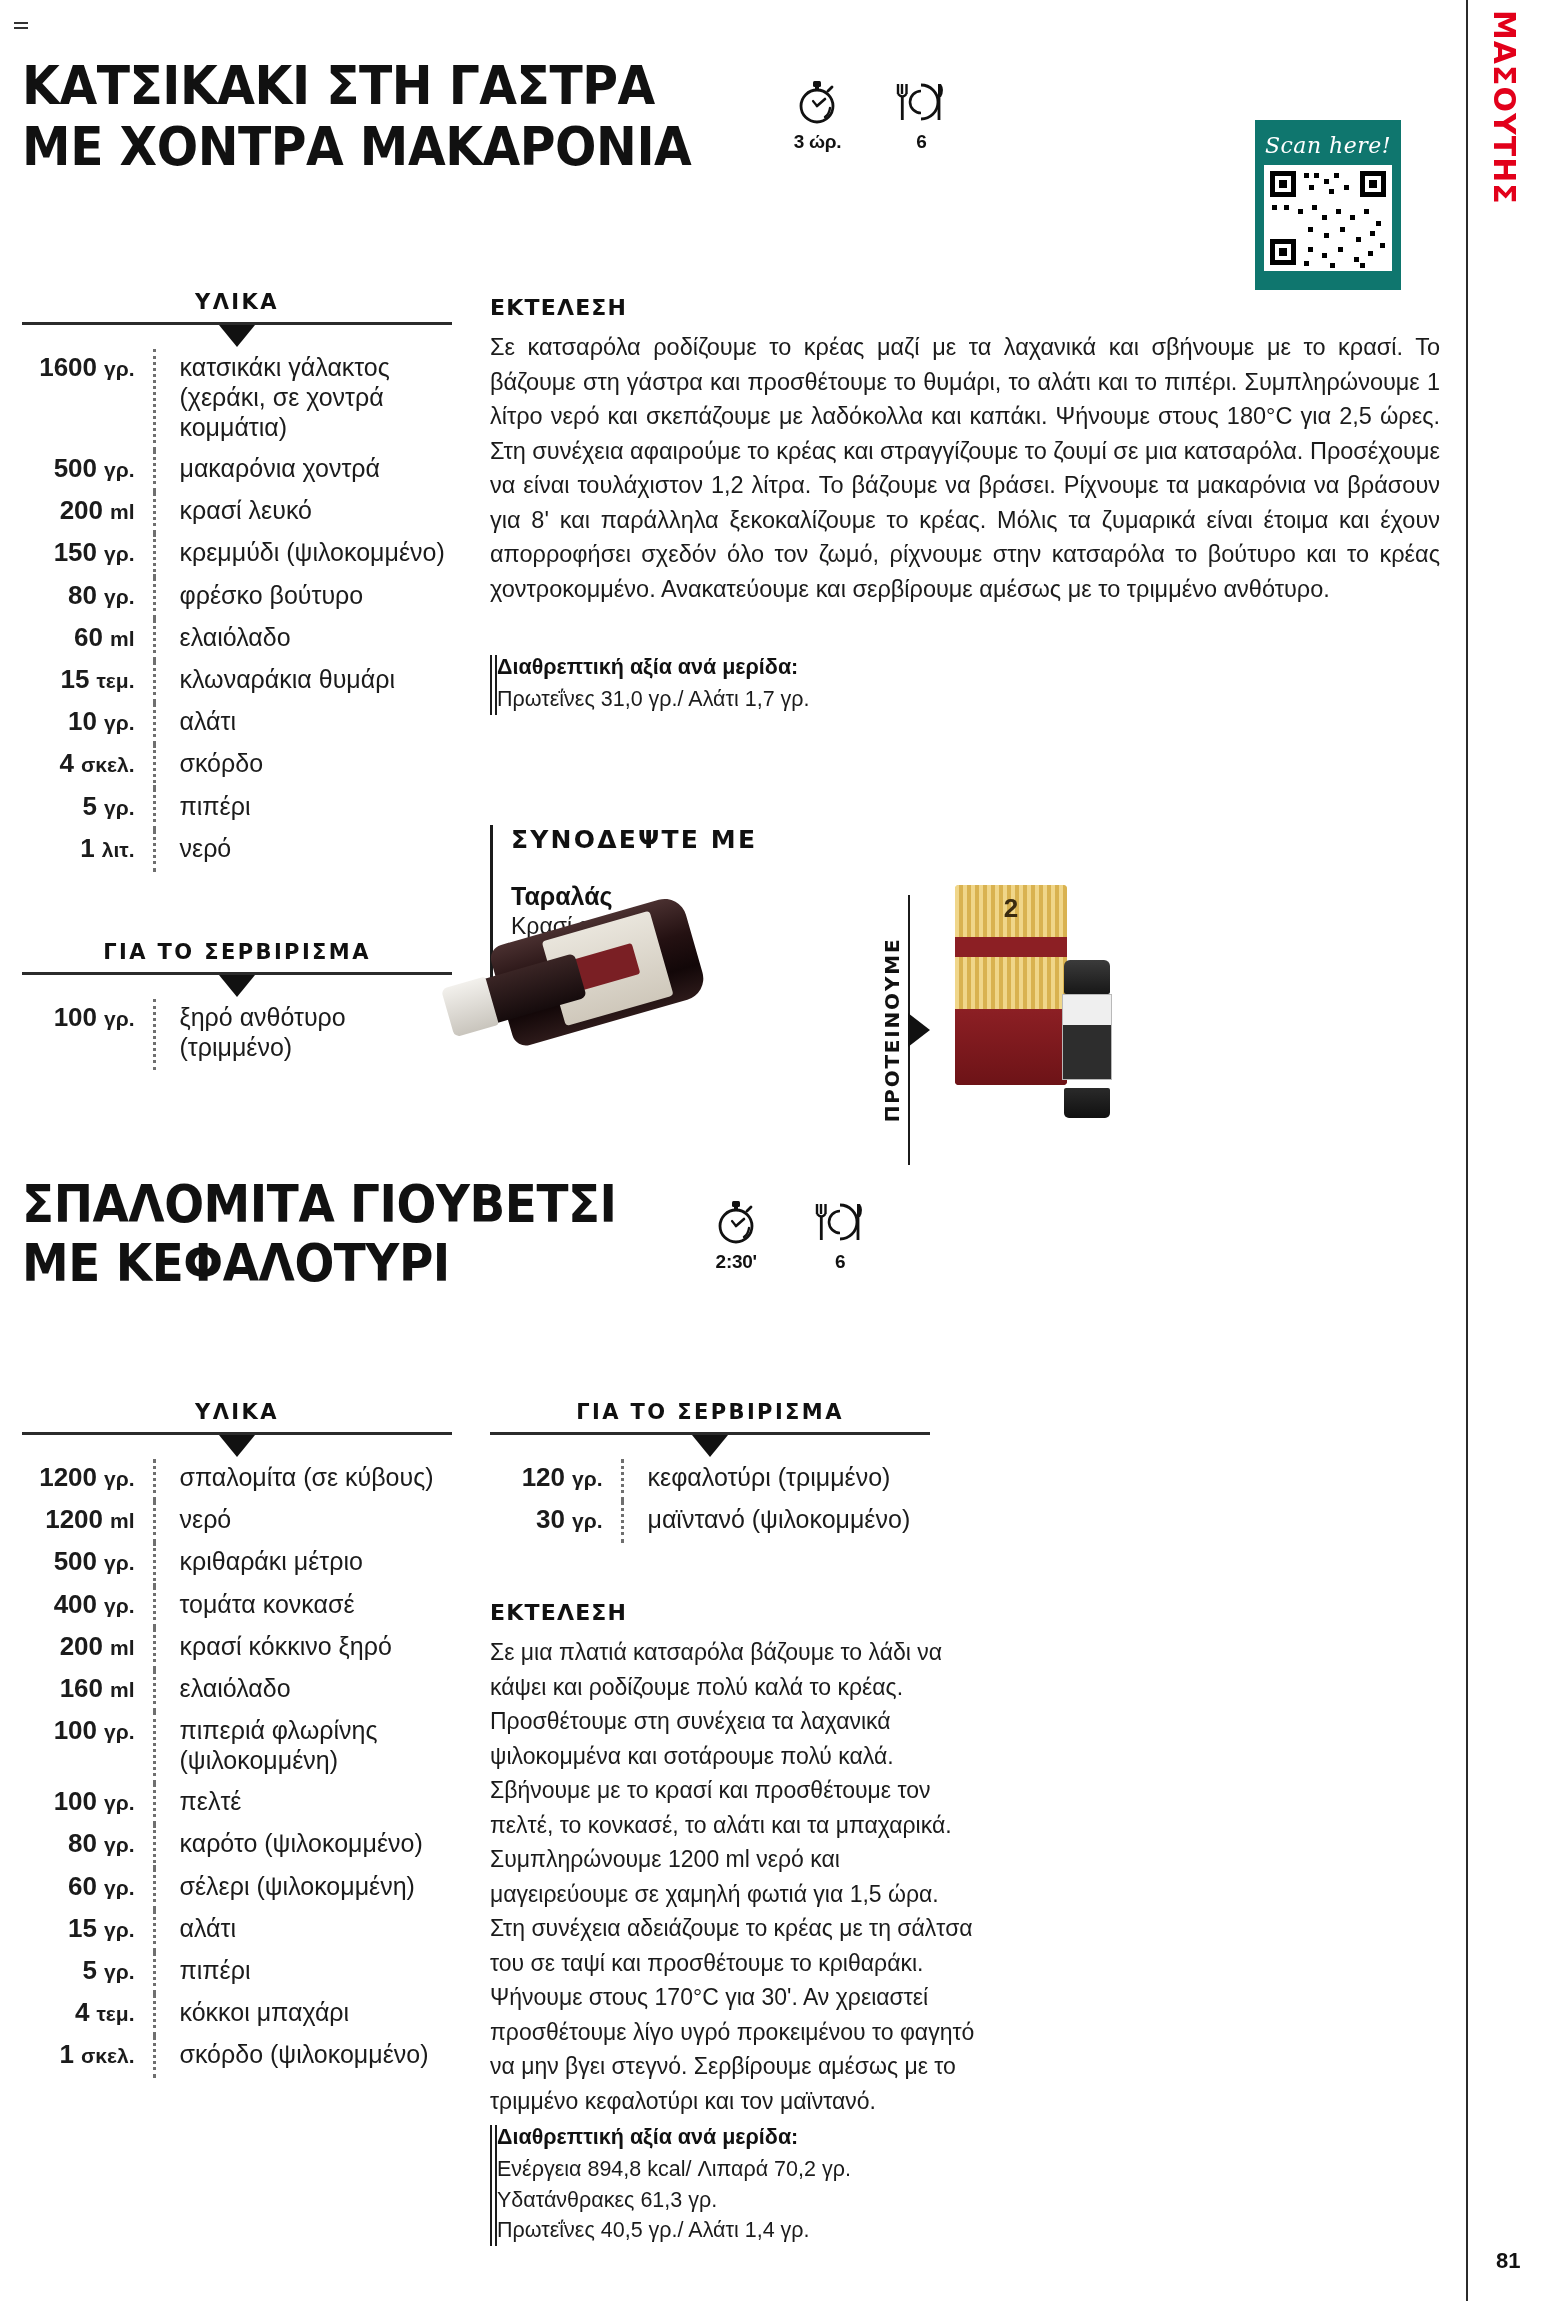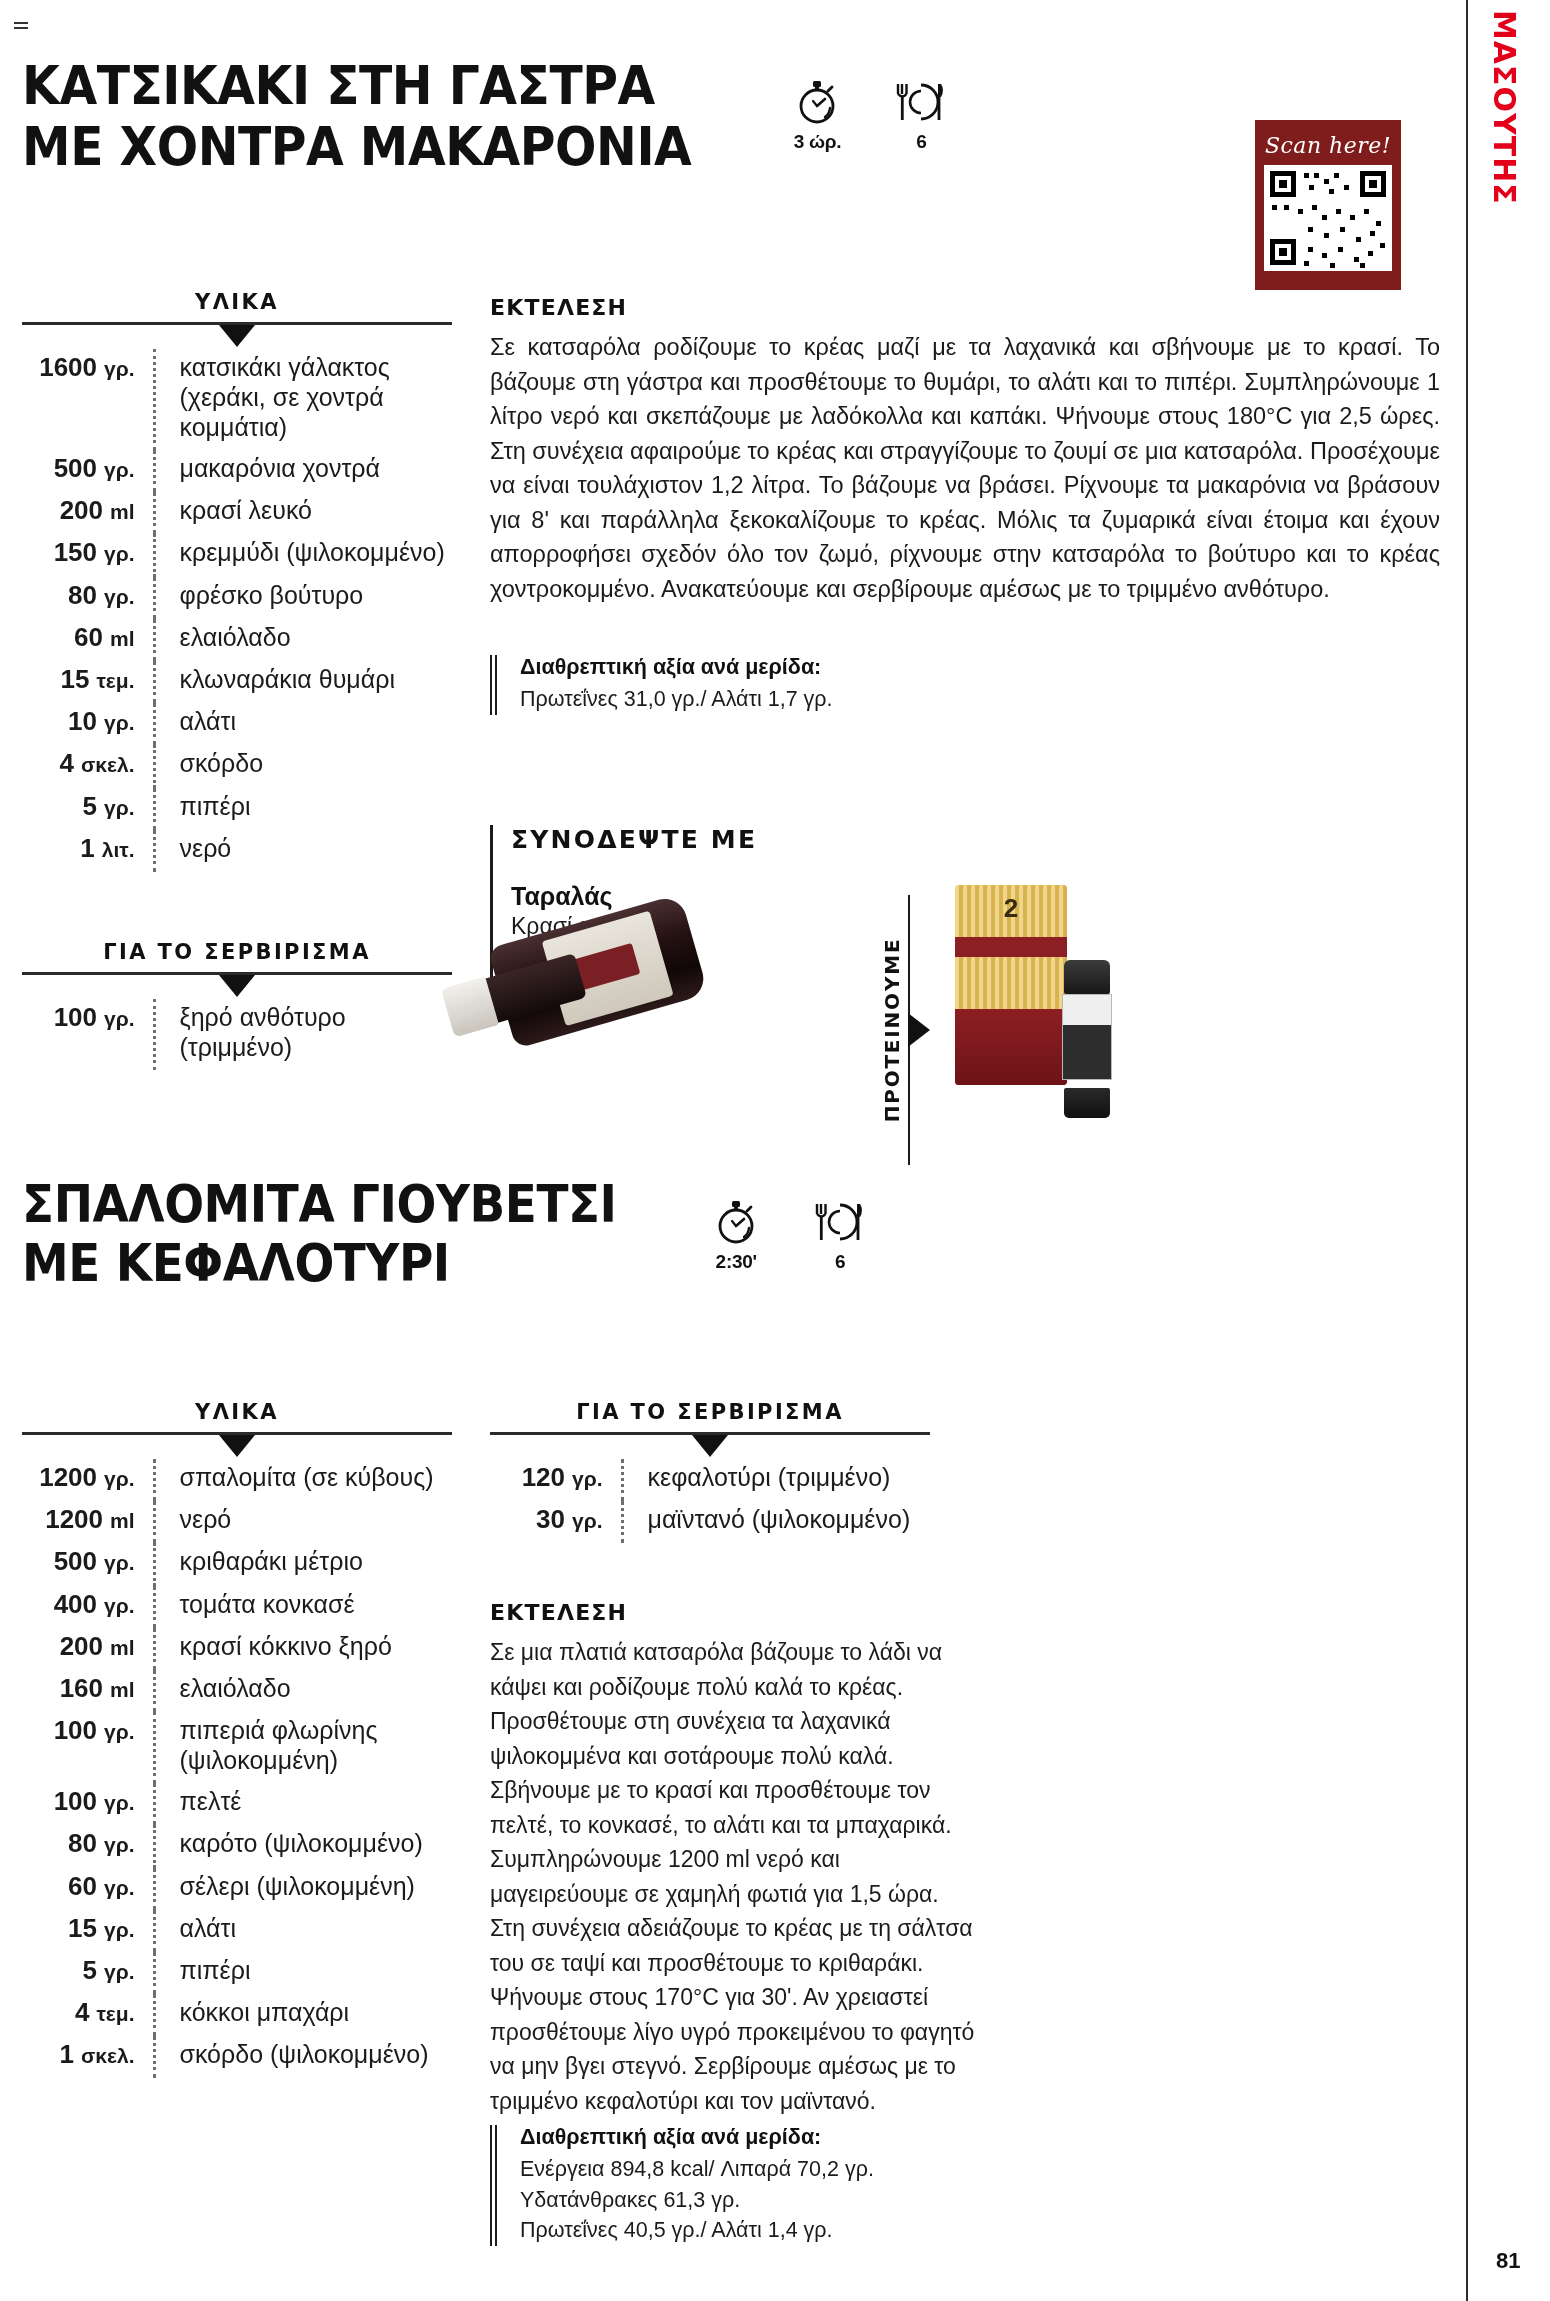--- a/index.html
+++ b/index.html
@@ -114,21 +114,21 @@
     font-weight: 600;
     color: #111;
     letter-spacing: -0.3px;
   }
 
   
   .qr-badge {
     position: absolute;
     width: 146px;
     height: 170px;
-    background: #7f1d1d;
+    background: #0f766e;
     padding: 9px 9px 10px 9px;
   }
   #qr-1 { left: 1255px; top: 65px; }
   .qr-scan-text {
     color: #fff;
     font-family: "DejaVu Serif", serif;
     font-style: italic;
     font-size: 22px;
     text-align: center;
     line-height: 1;
@@ -208,21 +208,21 @@
     line-height: 1.47;
     text-align: justify;
     color: #1b1b1b;
     margin: 0;
   }
   #recipe-2 .exec-body { text-align: left; font-size: 23px; line-height: 1.5; }
 
   
   .nutrition {
     border-left: 7px double #1b1b1b;
-    padding-left: 23px;
+    padding-left: 0;
   }
   .nutrition .n-title {
     font-size: 21.5px;
     font-weight: 700;
     color: #111;
     margin-bottom: 4px;
   }
   .nutrition .n-line {
     font-size: 21.5px;
     line-height: 1.42;

